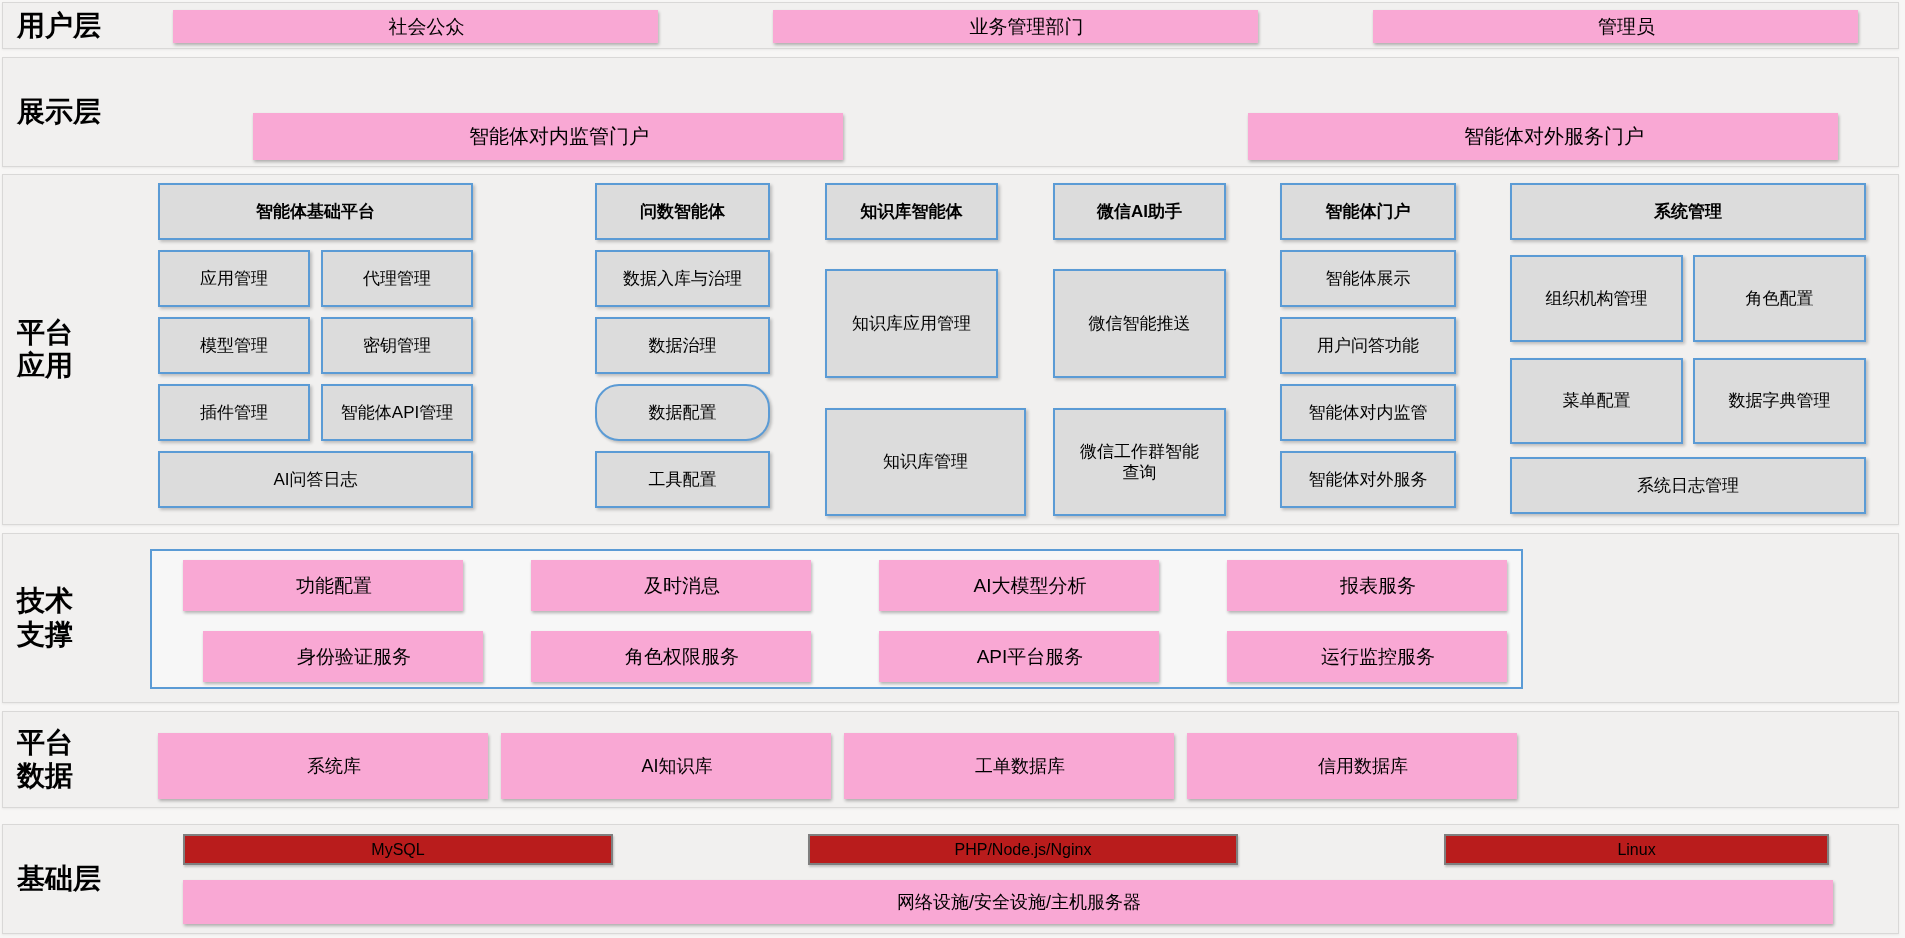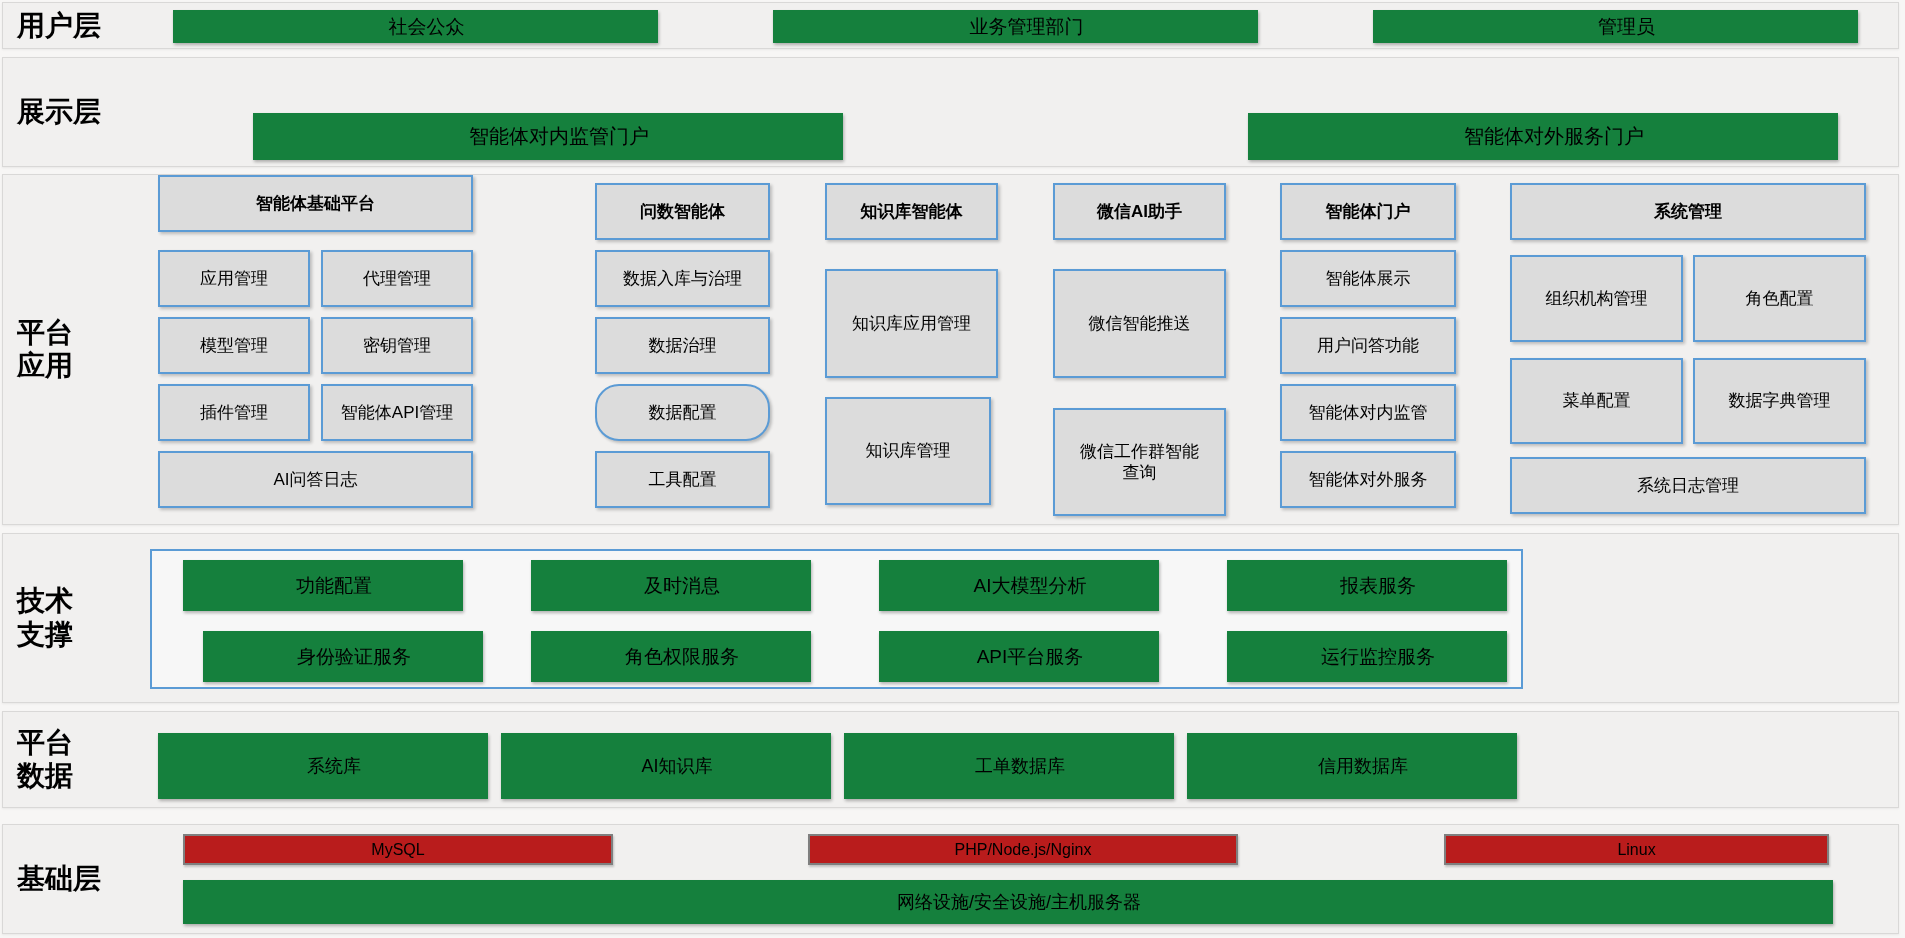--- a/index.html
+++ b/index.html
@@ -1,19 +1,19 @@
 <!DOCTYPE html>
 <html><head>
 <meta charset="utf-8">
 <style>
   html,body{margin:0;padding:0;background:#f7f6f5;font-family:"Liberation Sans","DejaVu Sans",sans-serif;color:#000;}
   #page{position:relative;width:1905px;height:938px;background:#f7f6f5;overflow:hidden;}
   .band{position:absolute;left:2px;width:1897px;background:#f1f0ef;border:1px solid #d9d8d7;box-sizing:border-box;box-shadow:0 1px 2px rgba(0,0,0,0.06);}
   .band-label{position:absolute;left:14px;top:50%;transform:translateY(-50%);font-weight:bold;font-size:28px;line-height:1.2;white-space:pre-line;}
-  .bluebox{position:absolute;background:#15803d;display:flex;align-items:center;justify-content:center;font-size:19px;box-shadow:1px 2px 3px rgba(0,0,0,0.28);box-sizing:border-box;text-align:center;padding-left:22px;}
+  .bluebox{position:absolute;background:#f9a8d4;display:flex;align-items:center;justify-content:center;font-size:19px;box-shadow:1px 2px 3px rgba(0,0,0,0.28);box-sizing:border-box;text-align:center;padding-left:22px;}
   .graybox{position:absolute;background:#dcdcdc;border:2px solid #5b9bd5;display:flex;align-items:center;justify-content:center;font-size:17px;text-align:center;box-shadow:2px 2px 3px rgba(0,0,0,0.22);box-sizing:border-box;white-space:pre-line;line-height:1.25;}
   .hdr{font-weight:bold;}
   .container4{position:absolute;background:#f7f7f7;border:2px solid #5b9bd5;box-sizing:border-box;}
   .infrabox{position:absolute;background:#b91c1c;border:2px solid #7f7f7f;display:flex;align-items:center;justify-content:center;font-size:16px;box-shadow:1px 2px 2px rgba(0,0,0,0.2);box-sizing:border-box;}
   .b2-text{font-size:20px;}
   .b5-text{font-size:18px;}
 </style>
 </head>
 <body>
 
@@ -29,38 +29,38 @@
   <div class="band" style="top:57px;height:110px;">
     <div class="band-label">展示层</div>
     <div class="bluebox b2-text" style="left:250px;top:55px;width:590px;height:47px;">智能体对内监管门户</div>
     <div class="bluebox b2-text" style="left:1245px;top:55px;width:590px;height:47px;">智能体对外服务门户</div>
   </div>
 
   <div class="band" style="top:174px;height:351px;">
     <div class="band-label">平台
 应用</div>
 
-    <div class="graybox hdr" style="left:155px;top:0;width:315px;height:57px;">智能体基础平台</div>
+    <div class="graybox hdr" style="left:155px;top:8px;width:315px;height:57px;">智能体基础平台</div>
     <div class="graybox" style="left:155px;top:75px;width:152px;height:57px;">应用管理</div>
     <div class="graybox" style="left:318px;top:75px;width:152px;height:57px;">代理管理</div>
     <div class="graybox" style="left:155px;top:142px;width:152px;height:57px;">模型管理</div>
     <div class="graybox" style="left:318px;top:142px;width:152px;height:57px;">密钥管理</div>
     <div class="graybox" style="left:155px;top:209px;width:152px;height:57px;">插件管理</div>
     <div class="graybox" style="left:318px;top:209px;width:152px;height:57px;">智能体API管理</div>
     <div class="graybox" style="left:155px;top:276px;width:315px;height:57px;">AI问答日志</div>
 
     <div class="graybox hdr" style="left:592px;top:8px;width:175px;height:57px;">问数智能体</div>
     <div class="graybox" style="left:592px;top:75px;width:175px;height:57px;">数据入库与治理</div>
     <div class="graybox" style="left:592px;top:142px;width:175px;height:57px;">数据治理</div>
     <div class="graybox" style="left:592px;top:209px;width:175px;height:57px;border-radius:24px;">数据配置</div>
     <div class="graybox" style="left:592px;top:276px;width:175px;height:57px;">工具配置</div>
 
     <div class="graybox hdr" style="left:822px;top:8px;width:173px;height:57px;">知识库智能体</div>
     <div class="graybox" style="left:822px;top:94px;width:173px;height:109px;">知识库应用管理</div>
-    <div class="graybox" style="left:822px;top:222px;width:166px;height:108px;">知识库管理</div>
+    <div class="graybox" style="left:822px;top:233px;width:201px;height:108px;">知识库管理</div>
 
     <div class="graybox hdr" style="left:1050px;top:8px;width:173px;height:57px;">微信AI助手</div>
     <div class="graybox" style="left:1050px;top:94px;width:173px;height:109px;">微信智能推送</div>
     <div class="graybox" style="left:1050px;top:233px;width:173px;height:108px;">微信工作群智能
 查询</div>
 
     <div class="graybox hdr" style="left:1277px;top:8px;width:176px;height:57px;">智能体门户</div>
     <div class="graybox" style="left:1277px;top:75px;width:176px;height:57px;">智能体展示</div>
     <div class="graybox" style="left:1277px;top:142px;width:176px;height:57px;">用户问答功能</div>
     <div class="graybox" style="left:1277px;top:209px;width:176px;height:57px;">智能体对内监管</div>

